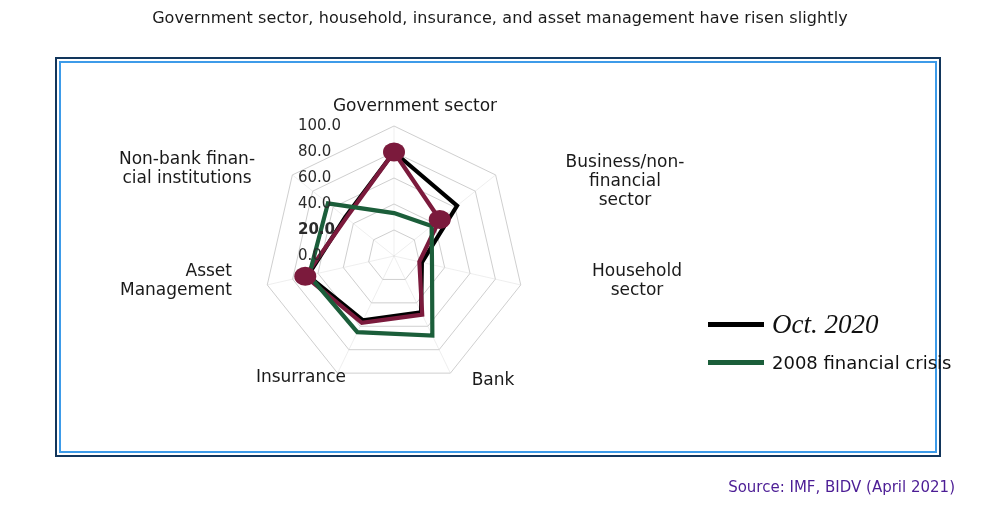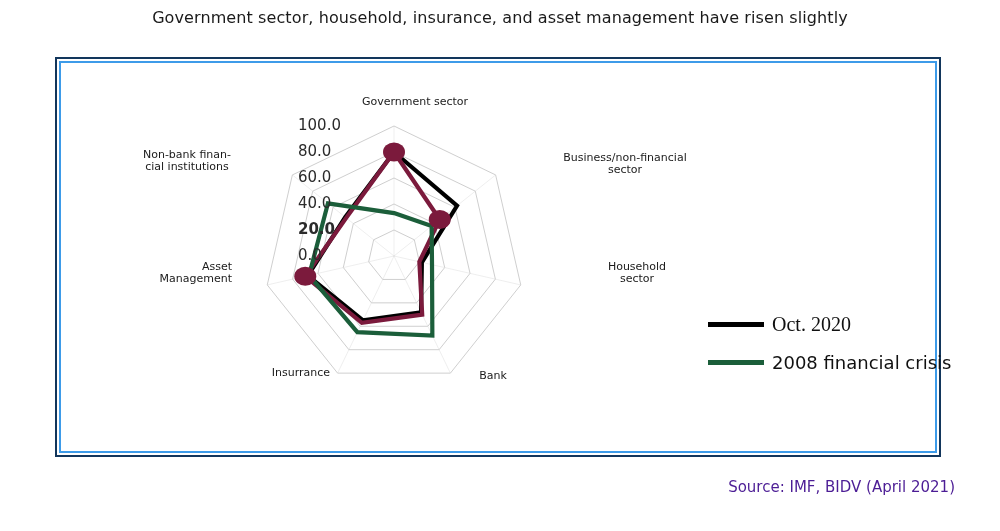--- a/index.html
+++ b/index.html
@@ -85,21 +85,21 @@
   .series-path {
     fill: none;
     stroke-linejoin: miter;
     stroke-linecap: butt;
   }
 
   
   .axis-label {
     position: absolute;
     font-family: "DejaVu Sans", sans-serif;
-    font-size: 11px;
+    font-size: 17px;
     color: #1a1a1a;
     line-height: 1.12;
     white-space: pre-line;
   }
   #axis-label-0 { top: 96px;  left: 330px; width: 170px; text-align: center; }
   #axis-label-1 { top: 152px; left: 534px; width: 182px; text-align: center; }
   #axis-label-2 { top: 261px; left: 562px; width: 150px; text-align: center; }
   #axis-label-3 { top: 370px; left: 438px; width: 110px; text-align: center; }
   #axis-label-4 { top: 367px; left: 236px; width: 130px; text-align: center; }
   #axis-label-5 { top: 261px; left: 92px;  width: 140px; text-align: right; }
@@ -132,21 +132,22 @@
     flex: 0 0 auto;
     margin-right: 8px;
   }
   .legend-text {
     font-size: 19px;
     color: #111111;
     white-space: nowrap;
   }
   .legend-text.serif {
     font-family: "Liberation Serif", serif;
-    font-size: 20px;
+    font-size: 27px;
+    font-style: italic;
   }
   .legend-text.sans {
     font-family: "DejaVu Sans", sans-serif;
     font-size: 18px;
   }
 
   
   #source-note {
     position: absolute;
     left: 0;

